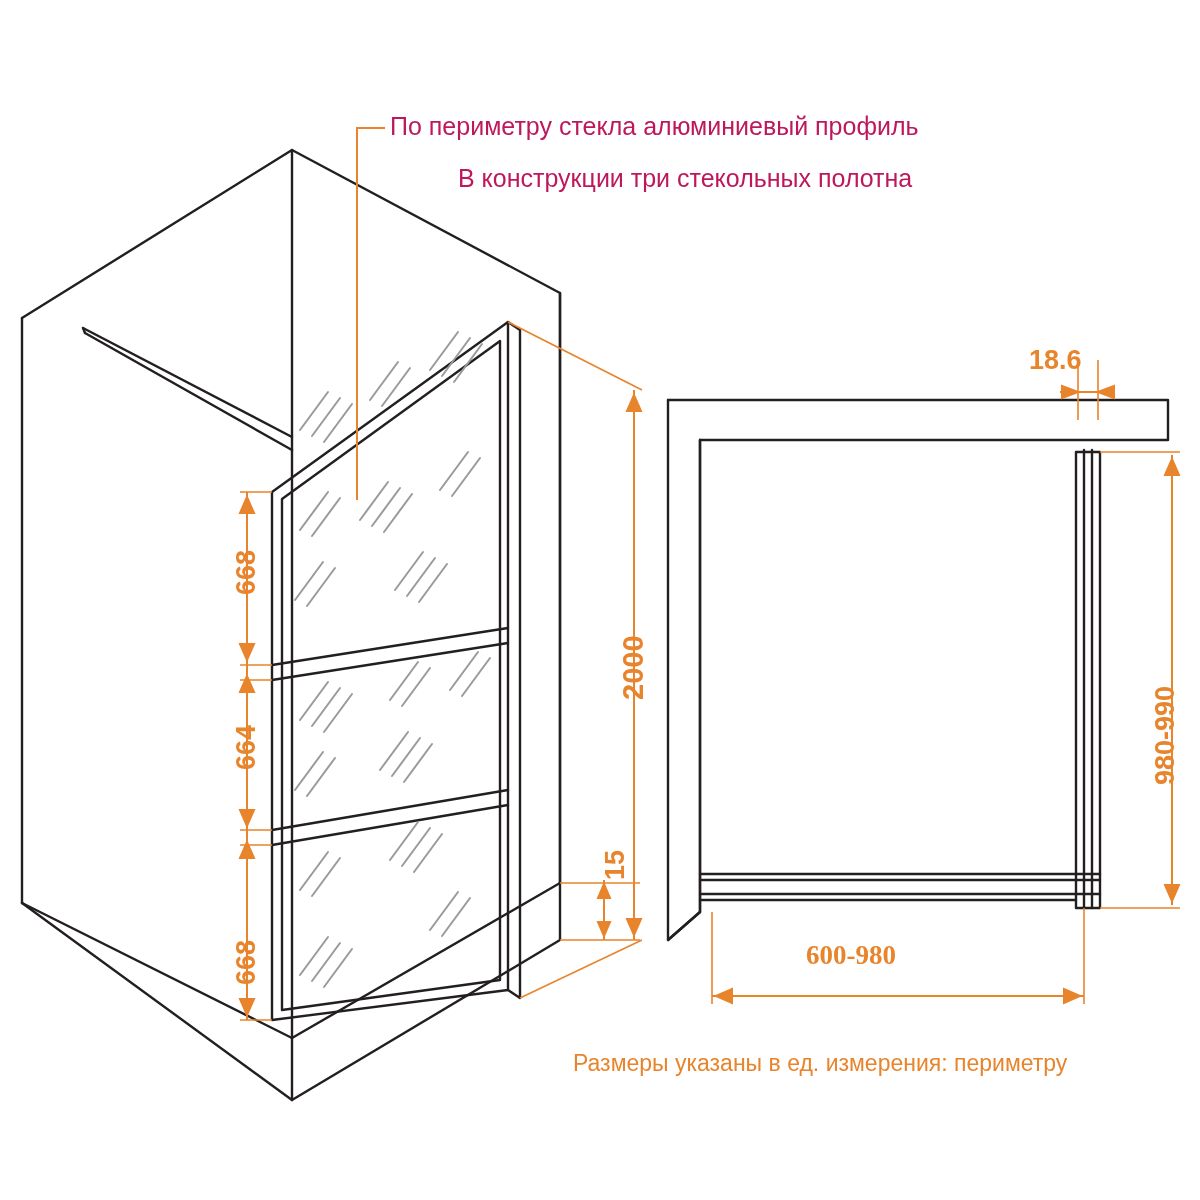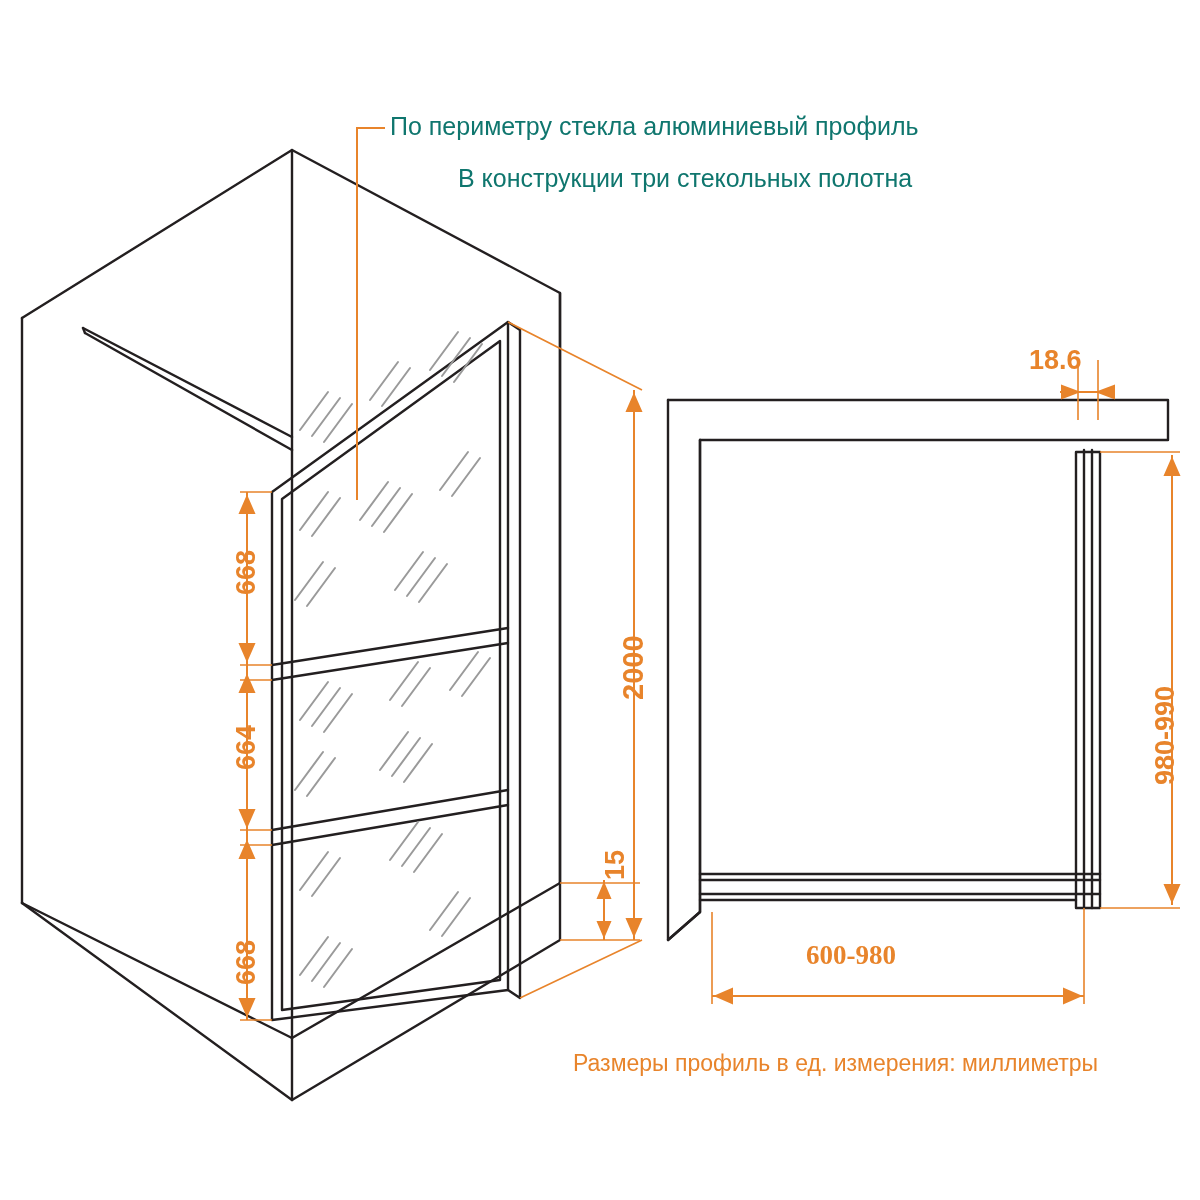--- a/index.html
+++ b/index.html
@@ -21,21 +21,21 @@
     height: 1200px;
   }
   svg#drawing {
     position: absolute;
     left: 0; top: 0;
     width: 1200px;
     height: 1200px;
   }
   .note {
     position: absolute;
-    color: #0f766e;
+    color: #be185d;
     font-size: 25px;
     white-space: nowrap;
   }
   .note-1 { left: 390px; top: 112px; }
   .note-2 { left: 458px; top: 164px; }
   .footer-note {
     position: absolute;
     left: 573px;
     top: 1050px;
     color: #E8842B;
@@ -190,14 +190,14 @@
   <div class="dim vert" style="left:231px; top:595px;">668</div>
   <div class="dim vert" style="left:231px; top:770px;">664</div>
   <div class="dim vert" style="left:231px; top:985px;">668</div>
   <div class="dim vert" style="left:617px; top:700px; font-size:29px;">2000</div>
   <div class="dim vert" style="left:600px; top:880px;">15</div>
 
   <div class="dim" style="left:1029px; top:345px;">18.6</div>
   <div class="dim vert" style="left:1150px; top:785px;">980-990</div>
   <div class="dim" style="left:806px; top:940px;font-family:Liberation Serif, serif;">600-980</div>
 
-  <div class="footer-note">Размеры профиль в ед. измерения: миллиметры</div>
+  <div class="footer-note">Размеры указаны в ед. измерения: периметру</div>
 </div>
 
 </body></html>

